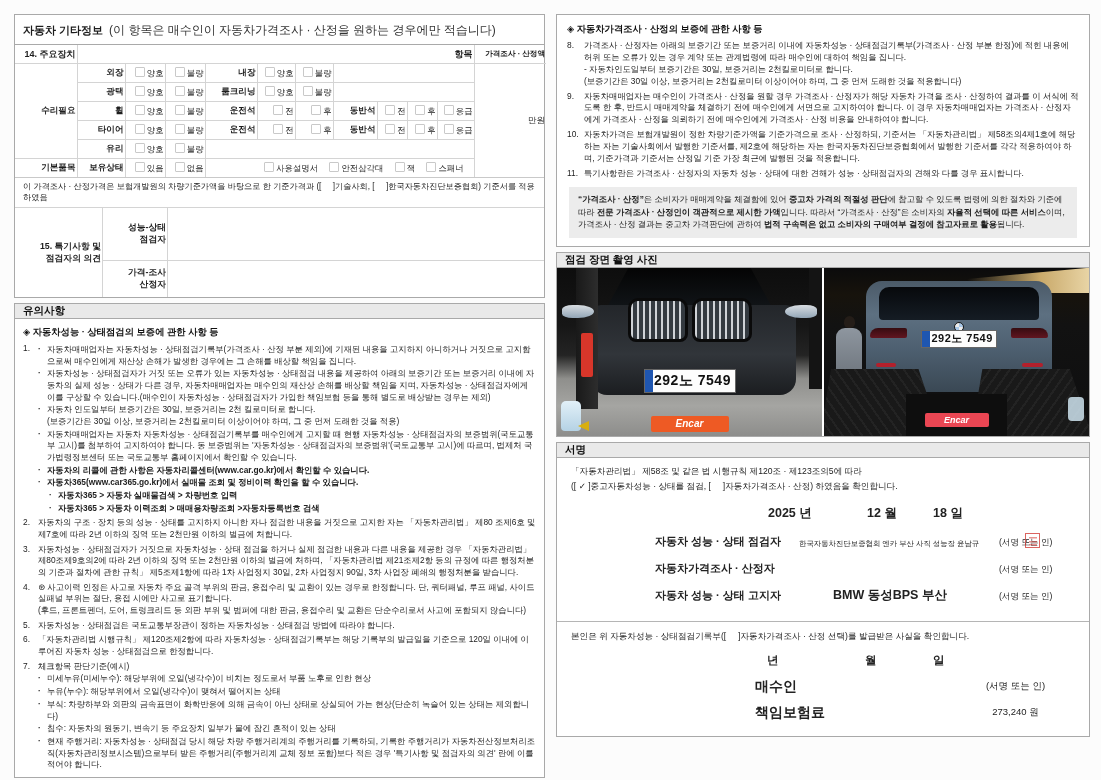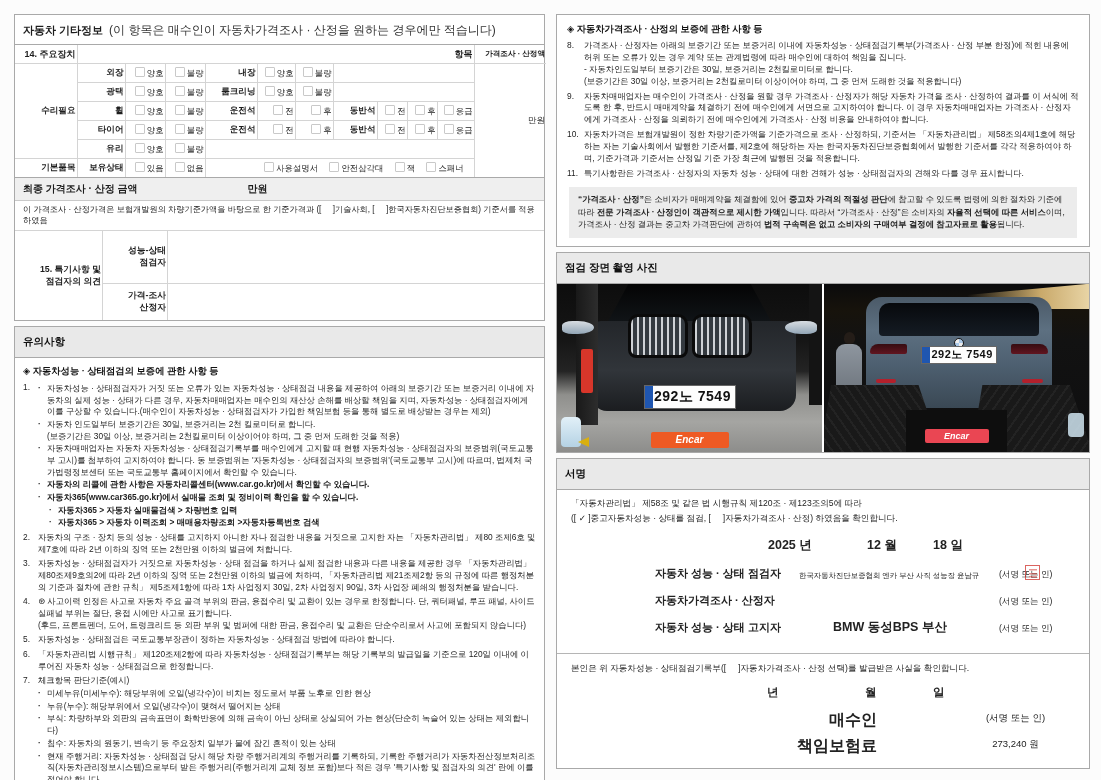--- a/index.html
+++ b/index.html
@@ -3,21 +3,21 @@
 <meta charset="utf-8">
 <style>
   html,body{margin:0;padding:0;}
   body{width:1101px;height:780px;position:relative;background:#fcfcfc;
        font-family:"Liberation Sans","DejaVu Sans",sans-serif;color:#1d1d1d;overflow:hidden;}
   .col{position:absolute;top:14px;}
   .col-l{left:14px;width:531px;}
   .col-r{left:556px;width:534px;}
   .sec{border:1px solid #a9a9a9;background:#fff;box-sizing:border-box;}
   .sec+.sec{margin-top:5px;}
-  .bar{background:#e9e9e9;border-bottom:1px solid #a9a9a9;padding:8px 8px;font-weight:bold;font-size:10.5px;color:#111;}
+  .bar{background:#e9e9e9;border-bottom:1px solid #a9a9a9;padding:0 8px;font-weight:bold;font-size:10.5px;color:#111;}
   .pre{white-space:pre-line;}
   .b{font-weight:bold;}
   
   .head-other{padding:5px 8px;border-bottom:1px solid #a9a9a9;}
   .head-other .t{font-weight:bold;font-size:11px;}
   .head-other .n{font-size:12px;color:#333;margin-left:6px;}
   table.tb{width:100%;border-collapse:collapse;table-layout:fixed;font-size:8.5px;border-style:hidden;}
   table.tb td{border:1px solid #d4d4d4;text-align:right;padding:1px 1px;height:16px;overflow:hidden;}
   .tb .lab{font-weight:bold;font-size:8.6px;}
   .tb .hd{font-weight:bold;font-size:9px;}
@@ -125,21 +125,21 @@
          border:1.5px solid rgba(205,40,35,.8);background:
          linear-gradient(rgba(205,40,35,.55) 0 0) 3px 3px/8px 1.5px no-repeat,
          linear-gradient(rgba(205,40,35,.55) 0 0) 3px 7px/8px 1.5px no-repeat,
          linear-gradient(rgba(205,40,35,.55) 0 0) 3px 10px/8px 1.5px no-repeat;opacity:.9;}
   .sg-div{border-top:1px solid #b5b5b5;margin:14px -14px 9px;}
   .f-date{position:relative;height:18px;margin:10px 0 4px;font-size:11.5px;font-weight:600;}
   .f-date .d1{position:absolute;left:196px;}
   .f-date .d2{position:absolute;left:294px;}
   .f-date .d3{position:absolute;left:362px;}
   .f-row{position:relative;height:19px;margin:7px 0;}
-  .f-label{position:absolute;left:176px;width:130px;text-align:right;font-weight:bold;font-size:16px;}
+  .f-label{position:absolute;left:184px;width:130px;text-align:left;font-weight:bold;font-size:14px;}
   .f-value{position:absolute;left:372px;width:145px;text-align:center;font-size:9.5px;top:2px;}
 </style>
 </head>
 <body>
 
 <div class="col col-l">
 
   <div class="sec">
     <div class="head-other">
       <span class="t">자동차 기타정보</span><span class="n">(이 항목은 매수인이 자동차가격조사 · 산정을 원하는 경우에만 적습니다)</span>
@@ -224,24 +224,20 @@
         <td colspan="7" class="items-cell">
           <span class="opt"><span class="cb"></span><span>사용설명서</span></span>
           <span class="opt"><span class="cb"></span><span>안전삼각대</span></span>
           <span class="opt"><span class="cb"></span><span>잭</span></span>
           <span class="opt"><span class="cb"></span><span>스패너</span></span>
         </td>
       </tr>
     </tbody>
       </table>
 
-    <div class="final-row">
-      <span class="t">최종 가격조사 · 산정 금액</span>
-      <span class="u">만원</span>
-    </div>
     <div class="desc-row">이 가격조사 · 산정가격은 보험개발원의 차량기준가액을 바탕으로 한 기준가격과 ([&nbsp;&nbsp;&nbsp;&nbsp;&nbsp;]기술사회, [&nbsp;&nbsp;&nbsp;&nbsp;&nbsp;]한국자동차진단보증협회) 기준서를 적용하였음</div>
 
     <table class="tb t15">
       <tbody>
           <tr>
         <td class="c0 pre r1" rowspan="2">15. 특기사항 및
 점검자의 의견</td>
         <td class="c1 pre r1">성능-상태
 점검자</td>
         <td class="r1"></td>
@@ -256,20 +252,23 @@
   </div>
 
   <div class="sec">
     <div class="bar">유의사항</div>
     <div class="nbody">
       <div class="nhead">◈ 자동차성능 · 상태점검의 보증에 관한 사항 등</div>
 
       <div class="nitem">
         <span class="nnum">1.</span>
         <div class="ntxt">
+          <div class="nb">
+              <span class="ntxt">자동차매매업자는 자동차성능 · 상태점검기록부(가격조사 · 산정 부분 제외)에 기재된 내용을 고지하지 아니하거나 거짓으로 고지함으로써 매수인에게 재산상 손해가 발생한 경우에는 그 손해를 배상할 책임을 집니다.</span>
+            </div>
           <div class="nb">
               <span class="ntxt">자동차성능 · 상태점검자가 거짓 또는 오류가 있는 자동차성능 · 상태점검 내용을 제공하여 아래의 보증기간 또는 보증거리 이내에 자동차의 실제 성능 · 상태가 다른 경우, 자동차매매업자는 매수인의 재산상 손해를 배상할 책임을 지며, 자동차성능 · 상태점검자에게 이를 구상할 수 있습니다.(매수인이 자동차성능 · 상태점검자가 가입한 책임보험 등을 통해 별도로 배상받는 경우는 제외)</span>
             </div>
           <div class="nb">
               <span class="ntxt pre">자동차 인도일부터 보증기간은 30일, 보증거리는 2천 킬로미터로 합니다.
 (보증기간은 30일 이상, 보증거리는 2천킬로미터 이상이어야 하며, 그 중 먼저 도래한 것을 적용)</span>
             </div>
           <div class="nb">
               <span class="ntxt">자동차매매업자는 자동차 자동차성능 · 상태점검기록부를 매수인에게 고지할 때 현행 자동차성능 · 상태점검자의 보증범위(국토교통부 고시)를 첨부하여 고지하여야 합니다. 동 보증범위는 '자동차성능 · 상태점검자의 보증범위'(국토교통부 고시)에 따르며, 법제처 국가법령정보센터 또는 국토교통부 홈페이지에서 확인할 수 있습니다.</span>
             </div>

